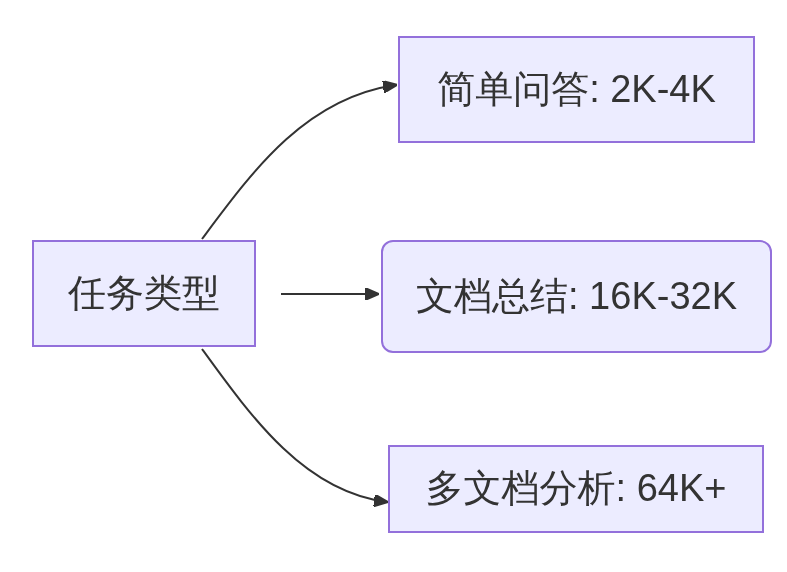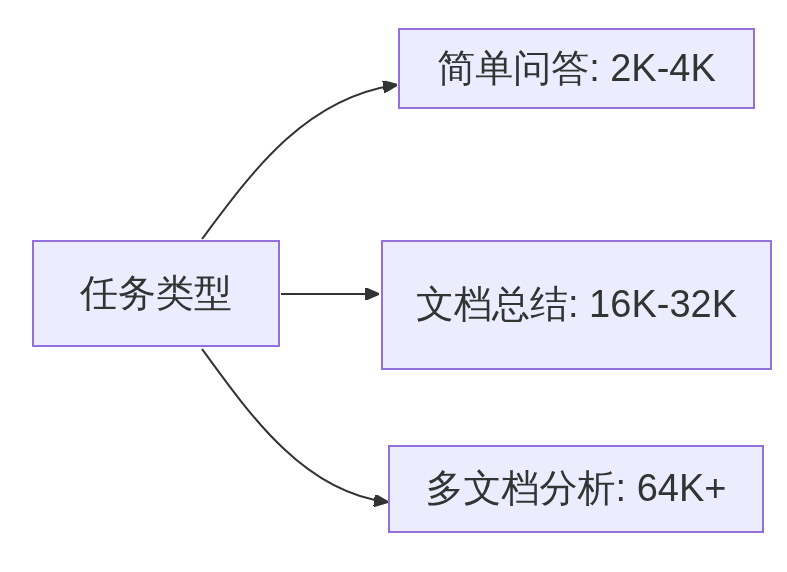--- a/index.html
+++ b/index.html
@@ -45,23 +45,23 @@
     border: 2px solid var(--node-border);
     color: var(--text);
     font-size: 38px;
     line-height: 1.2;
     display: flex;
     align-items: center;
     justify-content: center;
     text-align: center;
     white-space: nowrap;
   }
-  .node-root        { left: 32px;  top: 240px; width: 248px; height: 107px; }
-  .node-simple-qa   { left: 398px; top: 28px;  width: 357px; height: 81px; }
-  .node-doc-summary { left: 381px; top: 240px; width: 391px; height: 130px; }
+  .node-root        { left: 32px;  top: 240px; width: 224px; height: 107px; }
+  .node-simple-qa   { left: 398px; top: 36px;  width: 357px; height: 107px; }
+  .node-doc-summary { left: 381px; top: 240px; width: 391px; height: 113px; border-radius: 12px; }
   .node-multi-doc   { left: 388px; top: 445px; width: 376px; height: 88px; }
 </style>
 </head>
 <body>
 
 <div class="diagram">
 
   <svg class="edges" viewBox="0 0 787 572" xmlns="http://www.w3.org/2000/svg">
     <defs>
       <marker id="arrowhead" viewBox="0 0 14 12" refX="13" refY="6" markerWidth="14" markerHeight="12" markerUnits="userSpaceOnUse" orient="auto">

